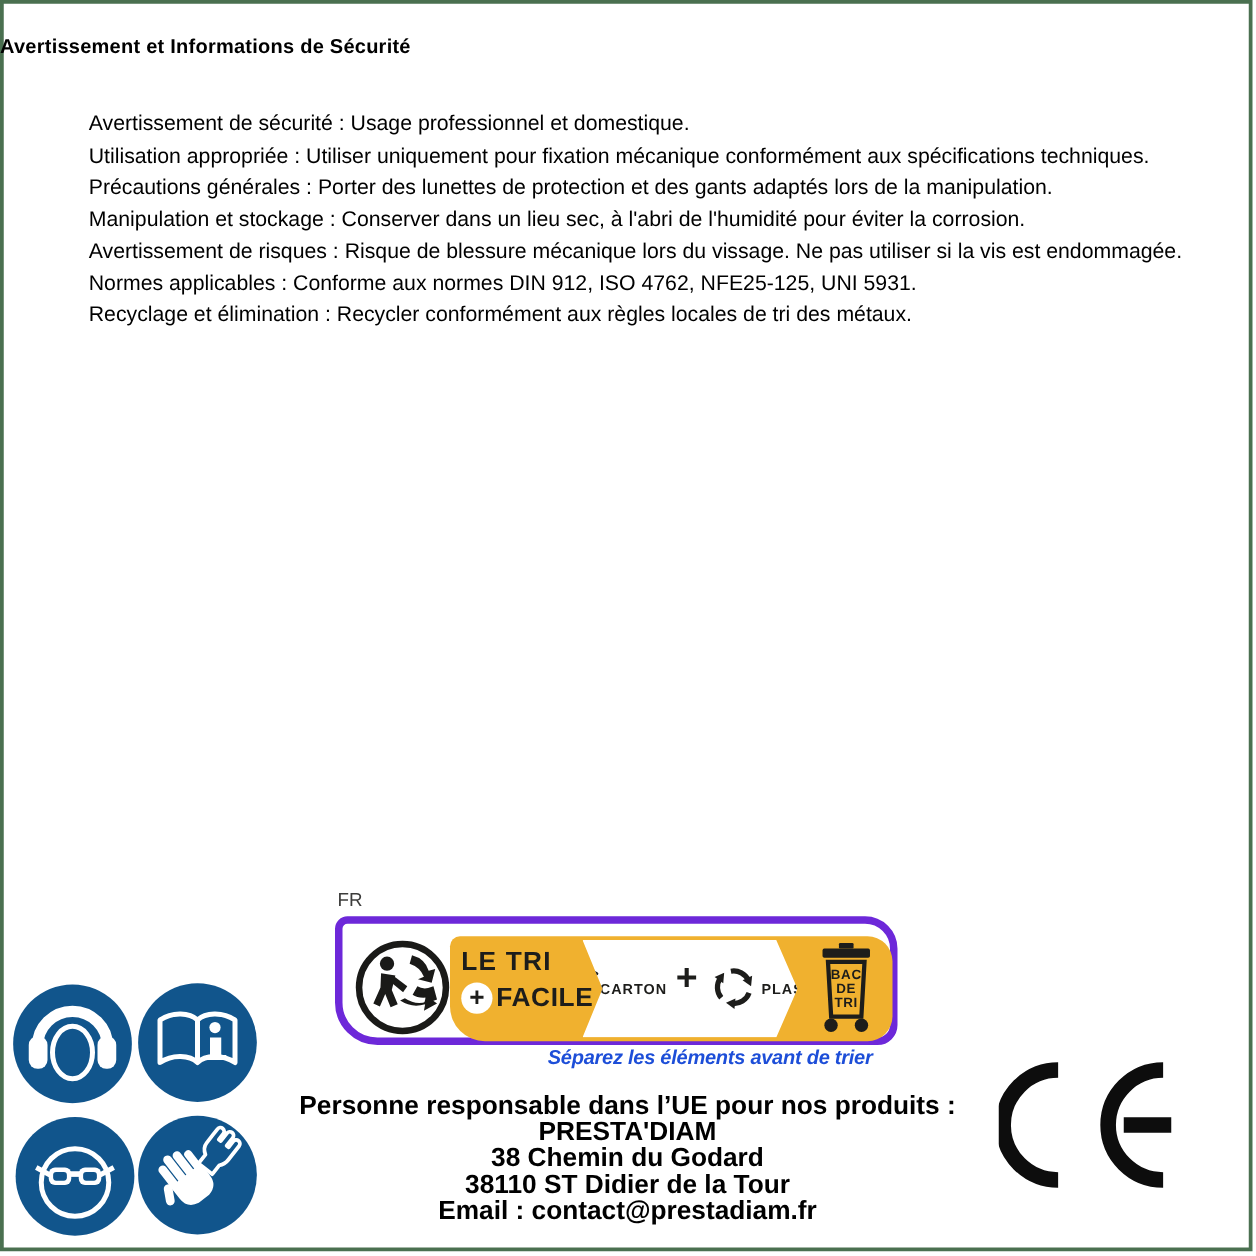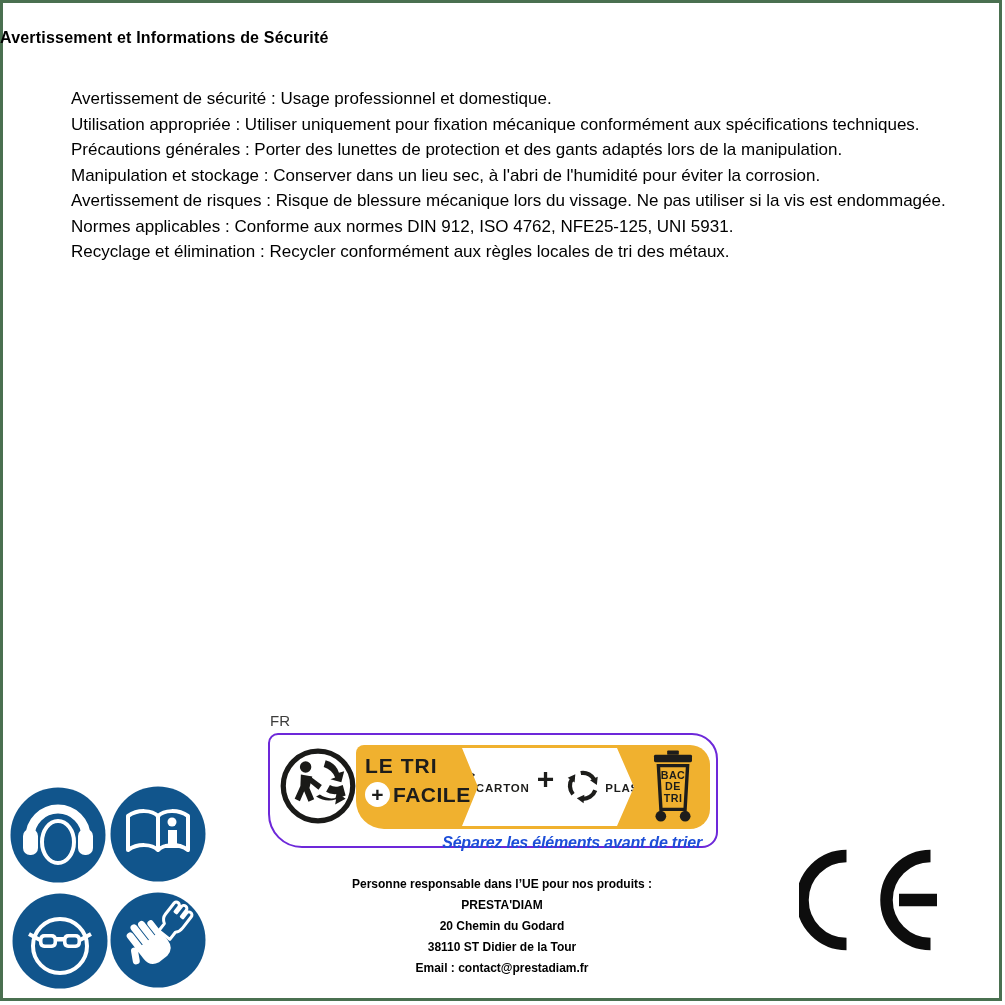--- a/index.html
+++ b/index.html
@@ -19,22 +19,22 @@
     position:absolute;left:71px;top:86px;width:880px;
     font-size:17px;line-height:25.5px;
   }
   .body-text div{margin:0;}
   
   .pictos{position:absolute;left:0;top:0;}
   .picto{position:absolute;}
   
   .fr-label{position:absolute;left:270px;top:712px;font-size:15px;font-weight:normal;color:#3c3c3b;}
   .tri-box{
-    position:absolute;left:268px;top:733px;width:450px;height:115px;
-    background:#fff;border:2px solid #6d28d9;box-sizing:border-box;
+    position:absolute;left:268px;top:733px;width:450px;height:103px;
+    background:#fff;border:6px solid #6d28d9;box-sizing:border-box;
     border-radius:10px 26px 16px 34px;
   }
   .triman{position:absolute;left:8px;top:11px;}
   .band{
     position:absolute;left:86px;top:10px;width:354px;height:84px;
     background:#f0b12f;border-radius:8px 20px 20px 28px;
   }
   .letri{position:absolute;left:9px;top:10px;width:108px;color:#1d1d1b;}
   .letri .l1{font-size:21px;font-weight:900;letter-spacing:1px;line-height:22px;}
   .letri .l2{display:flex;align-items:center;margin-top:5px;}
@@ -53,21 +53,21 @@
   .mat{display:flex;flex-direction:row;align-items:center;}
   .mat .lbl{font-size:11.5px;font-weight:bold;letter-spacing:.8px;color:#1d1d1b;margin-top:1px;}
   .plus-sep{font-size:30px;font-weight:800;color:#1d1d1b;margin-top:-16px;}
   .binwrap{position:absolute;right:14px;top:5px;}
   .caption{
     position:absolute;right:14px;top:99px;font-size:16px;font-style:italic;
     font-weight:700;color:#1d4ed8;letter-spacing:-.2px;
   }
   .responsible{
     position:absolute;left:152px;top:874px;width:700px;text-align:center;
-    font-size:12px;font-weight:bold;line-height:21px;
+    font-size:21px;font-weight:bold;line-height:21px;
   }
   .ce{position:absolute;left:799px;top:846px;}
 </style>
 </head>
 <body>
 
 <div class="frame"></div>
 
 <div class="title">Avertissement et Informations de Sécurité</div>
 
@@ -205,21 +205,21 @@
       </svg>
     </div>
   </div>
 
   <div class="caption">Séparez les éléments avant de trier</div>
 </div>
 
 <div class="responsible">
   <div>Personne responsable dans l’UE pour nos produits :</div>
   <div>PRESTA'DIAM</div>
-  <div>20 Chemin du Godard</div>
+  <div>38 Chemin du Godard</div>
   <div>38110 ST Didier de la Tour</div>
   <div>Email : contact@prestadiam.fr</div>
 </div>
 
 <div class="ce">
   <svg width="142" height="108" viewBox="0 0 142 108">
     <path d="M47.5,10 A44,44 0 1 0 47.5,98" fill="none" stroke="#0d0d0d" stroke-width="12.5"></path>
     <path d="M131.5,10 A44,44 0 1 0 131.5,98" fill="none" stroke="#0d0d0d" stroke-width="12.5"></path>
     <path d="M100,54 H138" stroke="#0d0d0d" stroke-width="12.5"></path>
   </svg>

